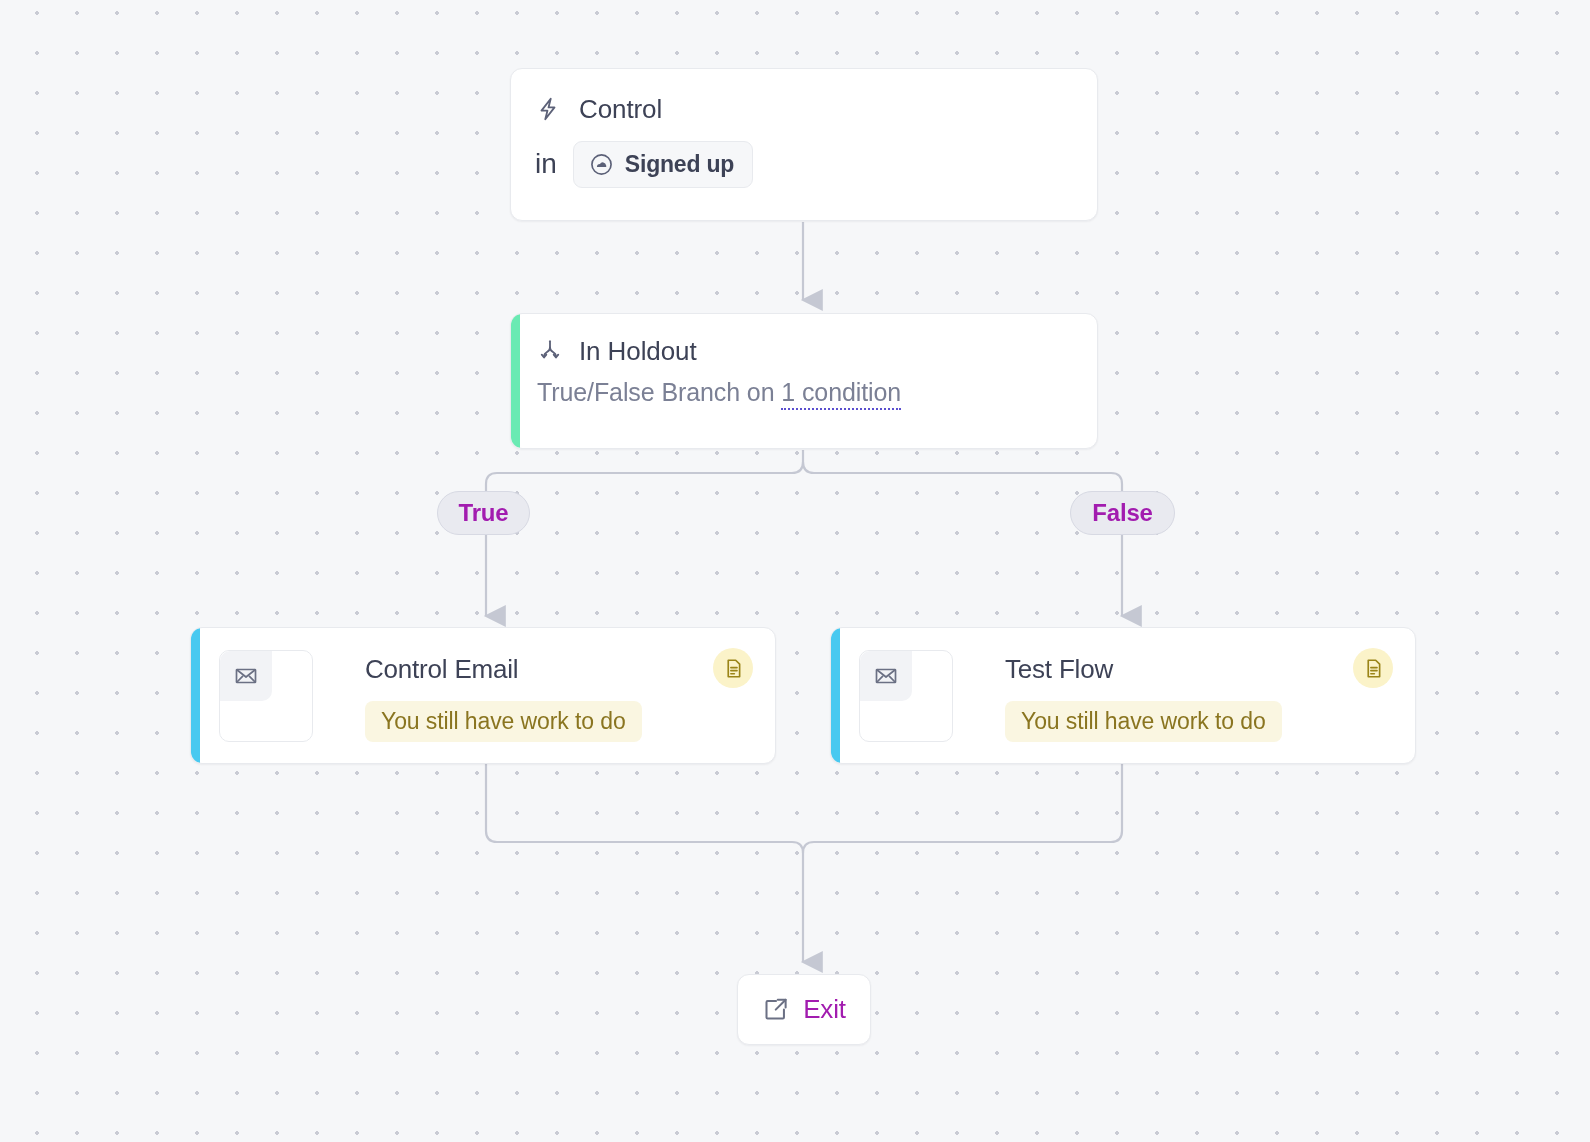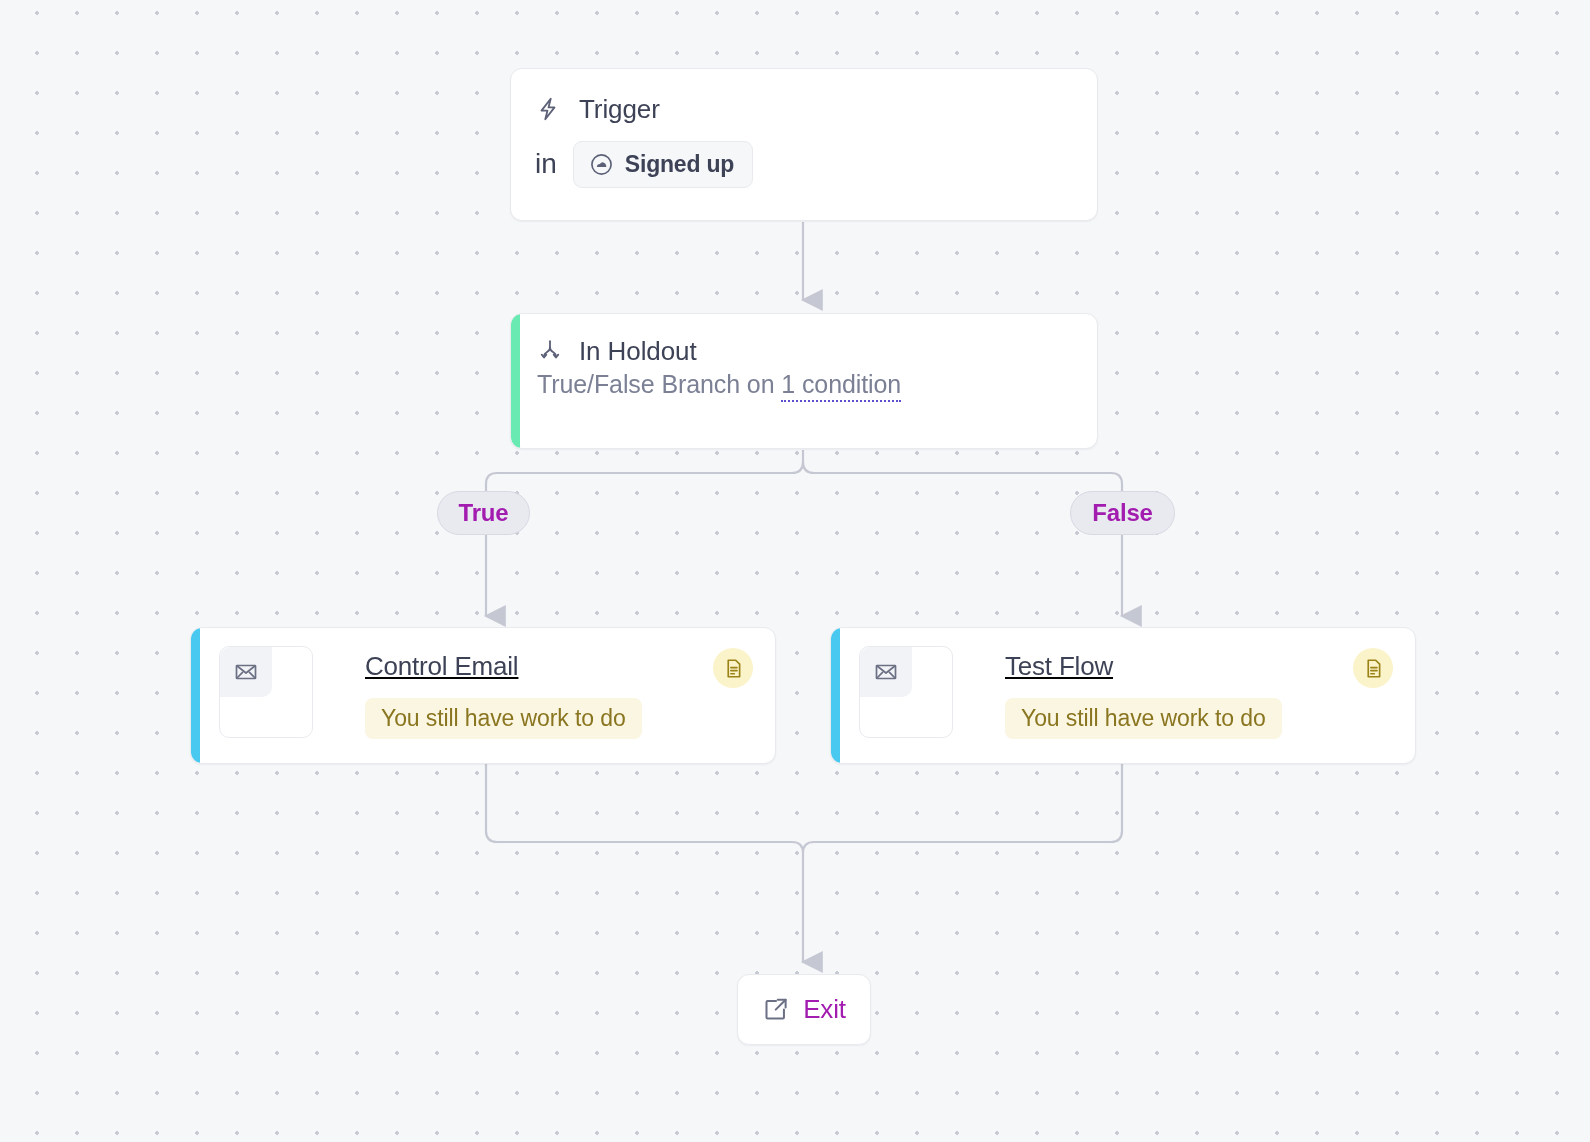--- a/index.html
+++ b/index.html
@@ -91,21 +91,21 @@
   .accent-green { background: #6aeab3; }
   .accent-cyan  { background: #49c9f0; }
   .hold-row-1 { display: flex; align-items: center; height: 38px; }
   .branch-icon { width: 26px; height: 26px; margin-right: 16px; flex: 0 0 auto; }
   .hold-title {
     font-size: 26px;
     color: #3d4256;
     letter-spacing: -0.1px;
   }
   .hold-desc {
-    margin-top: 0;
+    margin-top: 8px;
     font-size: 25px;
     color: #7b8095;
     letter-spacing: -0.1px;
   }
   .cond-link {
     color: #7b8095;
     border-bottom: 2px dotted #5b4fcf;
     padding-bottom: 2px;
     cursor: pointer;
   }
@@ -114,24 +114,23 @@
   .email-card {
     height: 137px;
     padding: 0;
     overflow: hidden;
   }
   #control-email-card { left: 190px; top: 627px; width: 586px; }
   #test-flow-card     { left: 830px; top: 627px; width: 586px; }
 
   .email-inner {
     display: flex;
-    align-items: flex-start;
+    align-items: center;
     height: 100%;
     padding: 18px 22px 18px 28px;
-    text-decoration: underline;
   }
   .thumb {
     width: 94px; height: 92px;
     flex: 0 0 auto;
     background: #ffffff;
     border: 1px solid #e8eaee;
     border-radius: 10px;
     position: relative;
     overflow: hidden;
   }
@@ -241,21 +240,21 @@
       <path d="M 486 764 L 486 831 Q 486 842 497 842 L 792 842 Q 803 842 803 853 L 803 962" marker-end="url(#arrow)"></path>
       <path d="M 1122 764 L 1122 831 Q 1122 842 1111 842 L 814 842 Q 803 842 803 853"></path>
     </g>
   </svg>
 
   <div class="node" id="trigger-card">
     <div class="trig-row trig-row-1">
       <svg class="bolt-icon" viewBox="0 0 24 24" fill="none" stroke="#5c6178" stroke-width="1.7" stroke-linejoin="round" stroke-linecap="round">
         <path d="M14.5 2.5 L6 13.5 L11.5 13.5 L9.5 21.5 L18 10.5 L12.5 10.5 Z"></path>
       </svg>
-      <span class="trig-title">Trigger</span>
+      <span class="trig-title">Control</span>
     </div>
     <div class="trig-row trig-row-2">
       <span class="in-label">in</span>
       <span class="chip">
         <svg class="chip-icon" viewBox="0 0 24 24" fill="none" stroke="#5c6178" stroke-width="1.6">
           <circle cx="12" cy="12" r="9.2"></circle>
           <path d="M7.6 14.4 a2.9 2.9 0 0 1 2.9 -2.9 a3.2 3.2 0 0 1 5.9 1.1 a1.9 1.9 0 0 1 0 1.8 z" fill="#5c6178" stroke="none"></path>
         </svg>
         <span class="chip-label">Signed up</span>
       </span>

